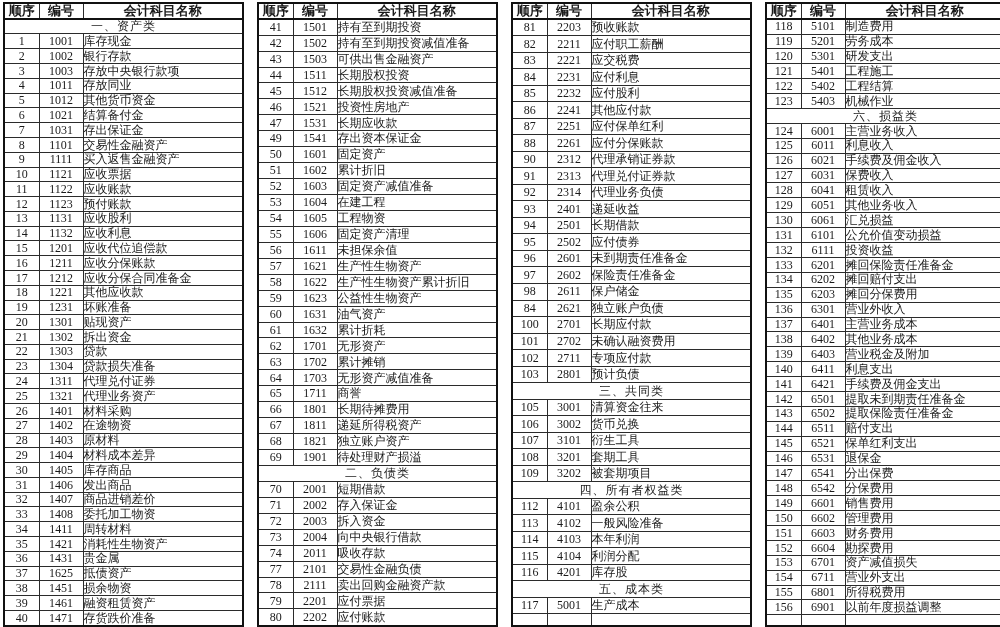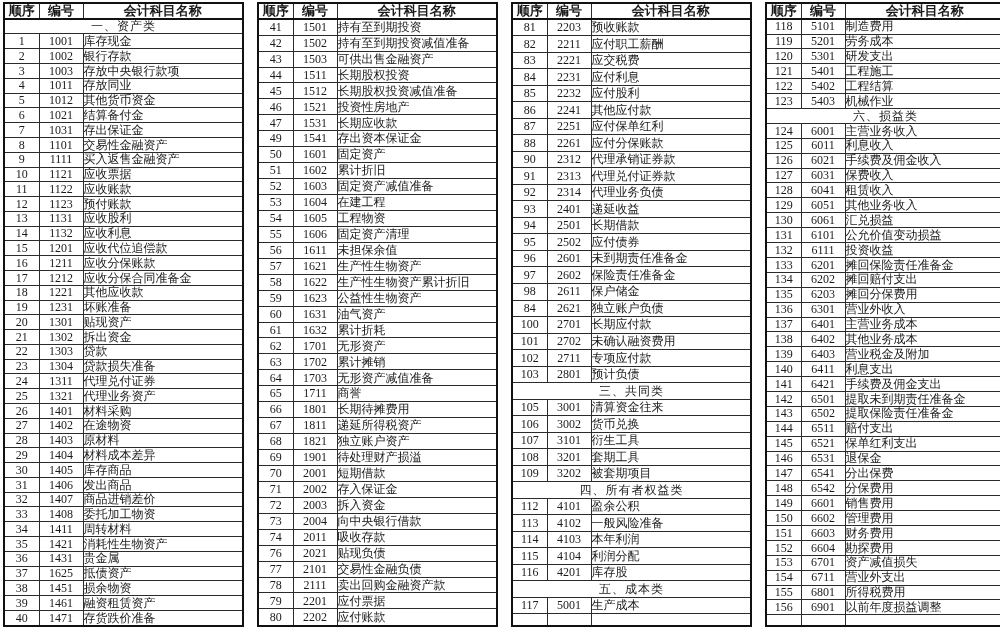--- a/index.html
+++ b/index.html
@@ -425,20 +425,23 @@
           <td class="seq">68</td>
           <td class="code">1821</td>
           <td class="name">独立账户资产</td>
         </tr>
         <tr>
           <td class="seq">69</td>
           <td class="code">1901</td>
           <td class="name">待处理财产损溢</td>
         </tr>
         <tr>
+          <td colspan="3" class="section">二、负债类</td>
+        </tr>
+        <tr>
           <td class="seq">70</td>
           <td class="code">2001</td>
           <td class="name">短期借款</td>
         </tr>
         <tr>
           <td class="seq">71</td>
           <td class="code">2002</td>
           <td class="name">存入保证金</td>
         </tr>
         <tr>
@@ -448,25 +451,20 @@
         </tr>
         <tr>
           <td class="seq">73</td>
           <td class="code">2004</td>
           <td class="name">向中央银行借款</td>
         </tr>
         <tr>
           <td class="seq">74</td>
           <td class="code">2011</td>
           <td class="name">吸收存款</td>
-        </tr>
-        <tr>
-          <td class="seq">76</td>
-          <td class="code">2021</td>
-          <td class="name">贴现负债</td>
         </tr>
         <tr>
           <td class="seq">77</td>
           <td class="code">2101</td>
           <td class="name">交易性金融负债</td>
         </tr>
         <tr>
           <td class="seq">78</td>
           <td class="code">2111</td>
           <td class="name">卖出回购金融资产款</td>

